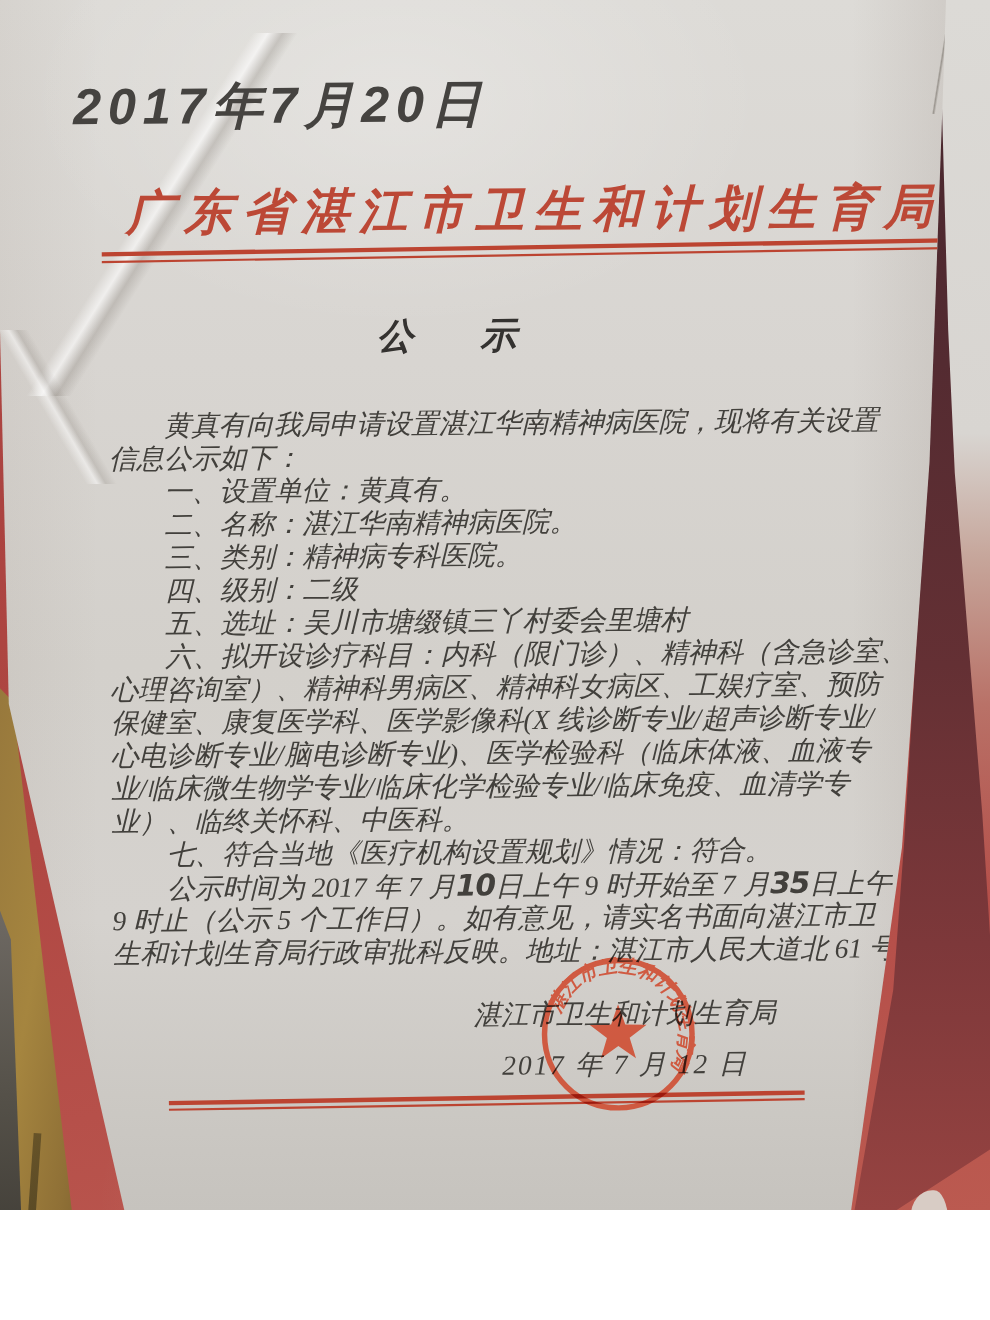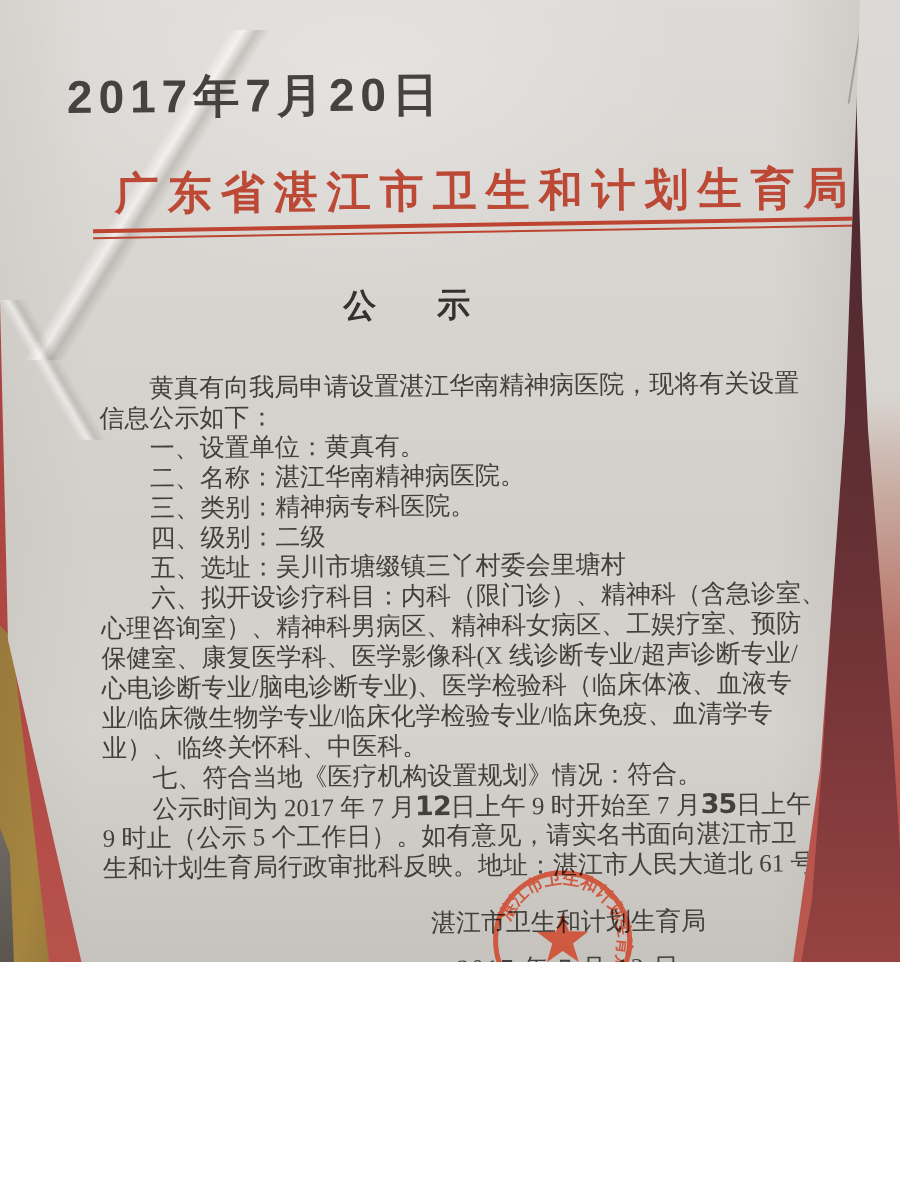--- a/index.html
+++ b/index.html
@@ -1,18 +1,18 @@
 <!DOCTYPE html>
 <html><head>
 <meta charset="utf-8">
 <style>
   html,body{margin:0;padding:0;}
-  .scene{position:relative;width:900px;height:962px;overflow:hidden;
+  .scene{position:relative;width:900px;height:1100px;overflow:hidden;
          background:linear-gradient(168deg,#b04a44 0%,#ab4340 35%,#b04843 60%,#b6504a 80%,#bb5a50 100%);
-         font-family:"Liberation Serif",serif;}
+         font-family:"Liberation Serif",serif;font-style:italic;}
   
   .door-streaks{position:absolute;inset:0;
       background:
         radial-gradient(220px 160px at 62% 96%,rgba(255,230,220,.16),transparent 70%),
         radial-gradient(260px 200px at 30% 99%,rgba(255,235,225,.10),transparent 70%),
         linear-gradient(100deg,transparent 55%,rgba(255,240,230,.07) 62%,transparent 70%);}
   
   .right-strip{position:absolute;left:850px;top:0;width:50px;height:820px;
       background:linear-gradient(180deg,#dcdad6 0%,#d8d5d1 48%,#c6a59a 62%,#b97268 78%,rgba(178,84,76,0) 100%);}
   
@@ -102,21 +102,21 @@
         <div class="line">　　三、类别：精神病专科医院。</div>
         <div class="line">　　四、级别：二级</div>
         <div class="line">　　五、选址：吴川市塘缀镇三丫村委会里塘村</div>
         <div class="line">　　六、拟开设诊疗科目：内科（限门诊）、精神科（含急诊室、</div>
         <div class="line">心理咨询室）、精神科男病区、精神科女病区、工娱疗室、预防</div>
         <div class="line">保健室、康复医学科、医学影像科(X 线诊断专业/超声诊断专业/</div>
         <div class="line">心电诊断专业/脑电诊断专业)、医学检验科（临床体液、血液专</div>
         <div class="line">业/临床微生物学专业/临床化学检验专业/临床免疫、血清学专</div>
         <div class="line">业）、临终关怀科、中医科。</div>
         <div class="line">　　七、符合当地《医疗机构设置规划》情况：符合。</div>
-        <div class="line"><span>　　公示时间为 2017 年 7 月</span><span class="hw">12</span><span>日上午 9 时开始至 7 月</span><span class="hw">35</span><span>日上午</span></div>
+        <div class="line"><span>　　公示时间为 2017 年 7 月</span><span class="hw">10</span><span>日上午 9 时开始至 7 月</span><span class="hw">35</span><span>日上午</span></div>
         <div class="line">9 时止（公示 5 个工作日）。如有意见，请实名书面向湛江市卫</div>
         <div class="line">生和计划生育局行政审批科反映。地址：湛江市人民大道北 61 号。</div>
       </div>
 
       <div class="signature">
         <div class="sig-agency">湛江市卫生和计划生育局</div>
         <div class="sig-date">2017 年 7 月 12 日</div>
       </div>
 
       <div class="rule rule-bottom-a"></div>

